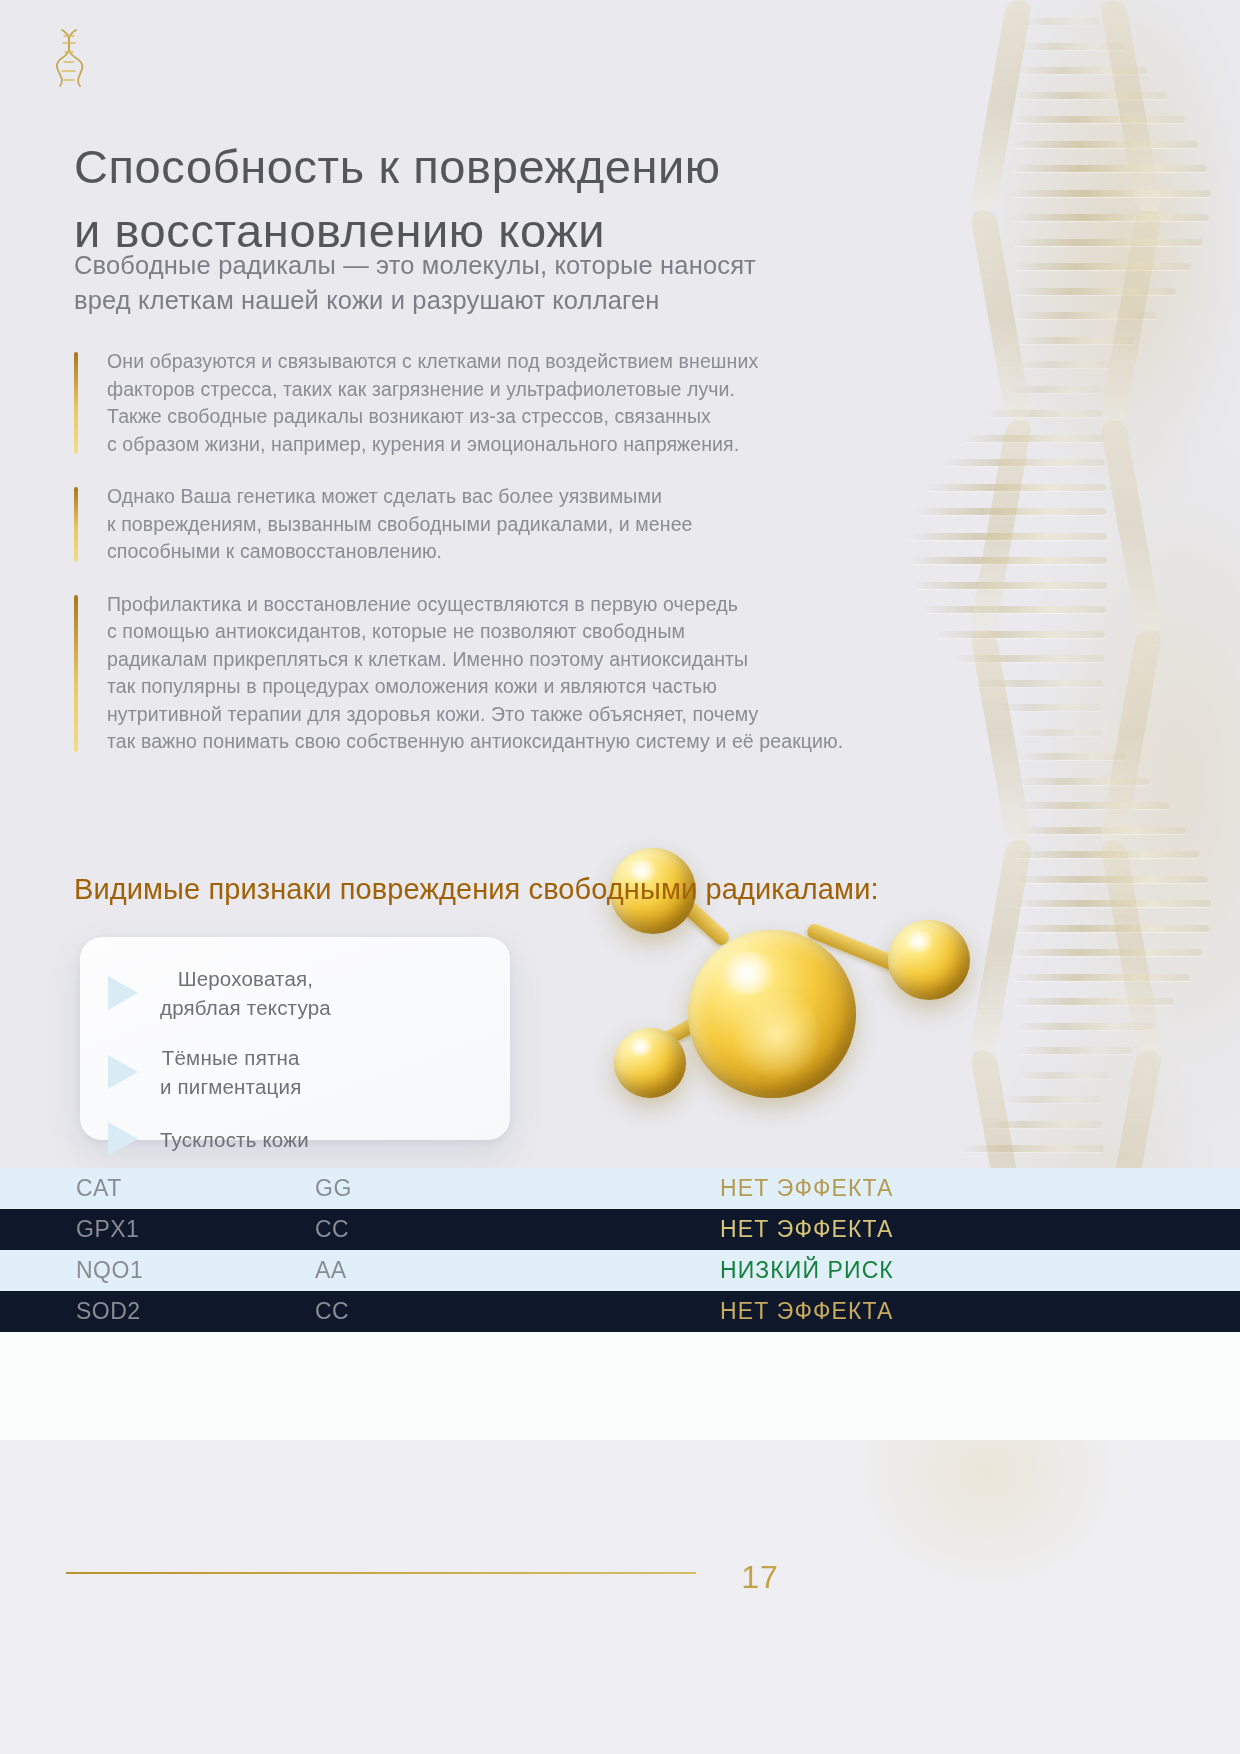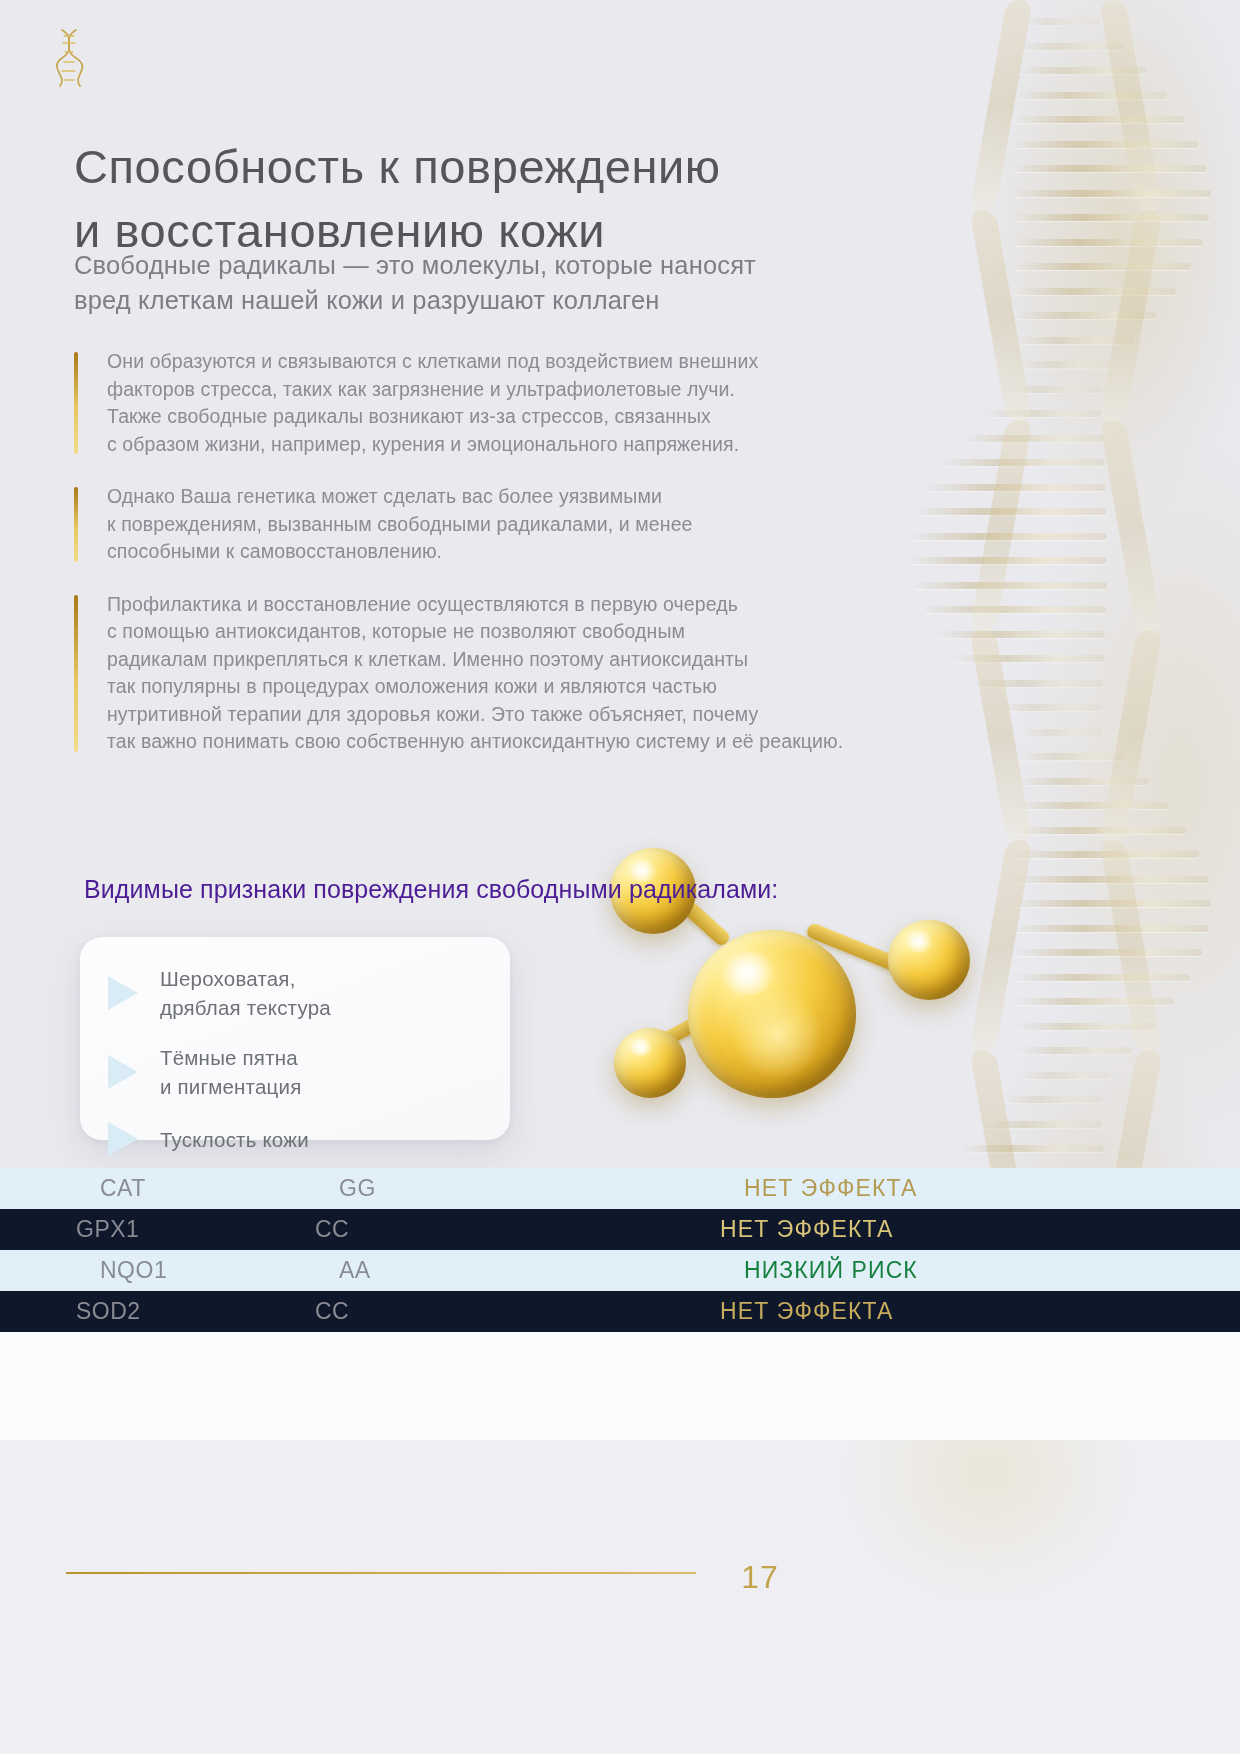--- a/index.html
+++ b/index.html
@@ -64,49 +64,49 @@
   .bar-item:last-child{margin-bottom:8px;}
   .bar-item .rule{
     position:absolute;left:0;top:4px;bottom:4px;width:4px;border-radius:2px;
     background:linear-gradient(180deg,#a8791a,#e8c95f 55%,#f2dc8b);
   }
   .bar-item p{
     margin:0;font-size:19.5px;line-height:27.5px;color:#8b8c94;font-weight:300;letter-spacing:.1px;
   }
 
   .visible-title{
-    position:absolute;left:84px;top:873px;width:900px;
-    font-size:25px;line-height:32px;color:#4c1d95;font-weight:300;letter-spacing:.1px;
+    position:absolute;left:74px;top:873px;width:900px;
+    font-size:29px;line-height:32px;color:#a16207;font-weight:300;letter-spacing:.1px;
   }
 
   
   .card{
     position:absolute;left:80px;top:937px;width:430px;height:203px;
     background:linear-gradient(160deg,#fdfdfe,#f7f8fa);
     border-radius:22px;
     box-shadow:0 14px 34px rgba(120,125,145,.16), 0 2px 6px rgba(120,125,145,.10);
   }
   .card-list{position:absolute;left:28px;top:27px;right:14px;}
   .card-row{display:flex;align-items:center;margin-bottom:21px;}
   .card-row:last-child{margin-bottom:0;}
   .tri{
     width:0;height:0;flex:0 0 auto;margin-right:22px;
     border-top:17px solid transparent;border-bottom:17px solid transparent;
     border-left:30px solid #d9ecf6;
   }
-  .card-row .txt{font-size:20.5px;line-height:29px;color:#6f7178;font-weight:300;letter-spacing:.2px;white-space:pre-line;}
+  .card-row .txt{font-size:20.5px;line-height:29px;color:#6f7178;font-weight:300;letter-spacing:.2px;white-space:pre-line;text-align:center;}
 
   
   .table-band{position:absolute;left:0;top:1168px;width:1240px;height:272px;background:#fbfcfc;}
   .table-band .softglow{position:absolute;right:0;top:0;width:300px;height:272px;
     background:radial-gradient(ellipse 180px 200px at 80% 10%, rgba(226,210,160,.30), rgba(251,252,252,0) 70%);}
   .tbl{position:absolute;left:0;top:1168px;width:1240px;}
   .thead{display:flex;height:74px;align-items:center;}
   .trow{display:flex;height:41px;align-items:center;}
-  .trow.alt{background:#e1f0f8;padding-left:24px;}
+  .trow.alt{background:#e1f0f8;}
   .trow.plain{background:#0f172a;}
   .c1{width:315px;padding-left:76px;box-sizing:border-box;}
   .c2{width:405px;box-sizing:border-box;}
   .c3{flex:1;box-sizing:border-box;}
   .thead .c1,.thead .c2,.thead .c3{font-size:29px;color:#5e5f66;font-weight:300;letter-spacing:.3px;}
   .trow .c1,.trow .c2{font-size:23px;color:#8a8c93;font-weight:300;letter-spacing:.5px;}
   .trow .c3{font-size:23px;font-weight:300;letter-spacing:1.1px;}
 
   
   .footer{position:absolute;left:0;bottom:0;width:1240px;height:314px;background:#efeff3;}

